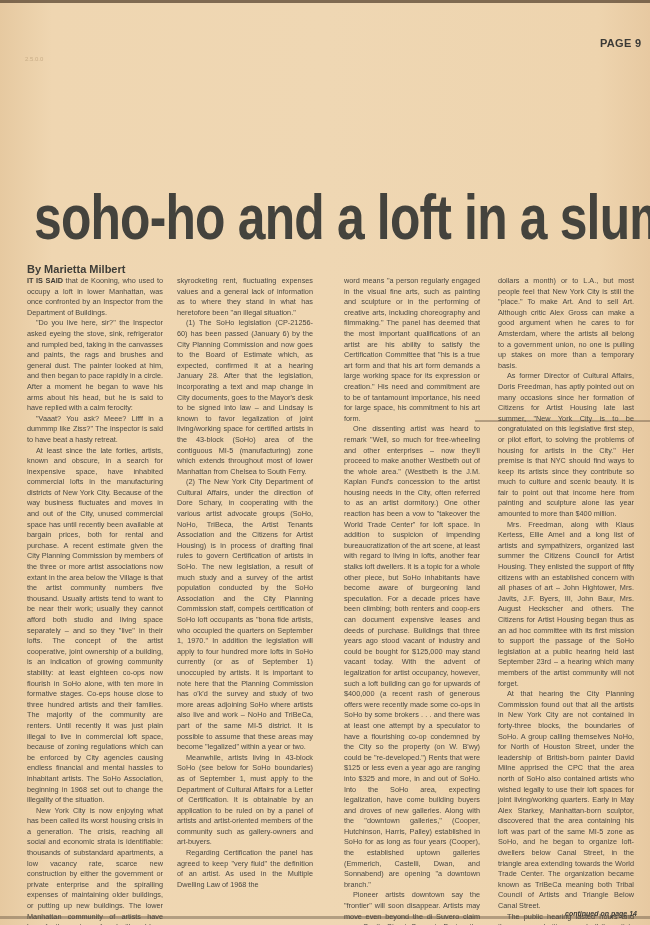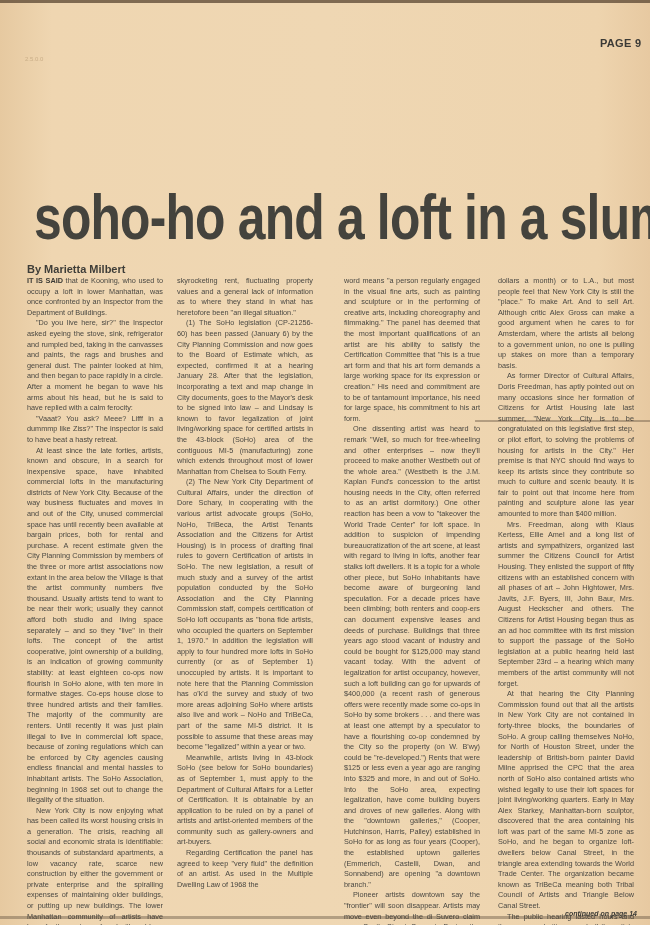--- a/index.html
+++ b/index.html
@@ -50,21 +50,21 @@
 
 <div class="col c1">
   <p class="first"><span class="lead">IT IS SAID</span><span> that de Kooning, who used to occupy a loft in lower Manhattan, was once confronted by an Inspector from the Department of Buildings.</span></p>
   <p>"Do you live here, sir?" the Inspector asked eyeing the stove, sink, refrigerator and rumpled bed, taking in the canvasses and paints, the rags and brushes and general dust. The painter looked at him, and then began to pace rapidly in a circle. After a moment he began to wave his arms about his head, but he is said to have replied with a calm ferocity:</p>
   <p>"Vaaat? You ask? Meee? Lifff in a dummmp like Ziss?" The inspector is said to have beat a hasty retreat.</p>
   <p>At least since the late forties, artists, known and obscure, in a search for inexpensive space, have inhabited commercial lofts in the manufacturing districts of New York City. Because of the way business fluctuates and moves in and out of the City, unused commercial space has until recently been available at bargain prices, both for rental and purchase. A recent estimate given the City Planning Commission by members of the three or more artist associations now extant in the area below the Village is that the artist community numbers five thousand. Usually artists tend to want to be near their work; usually they cannot afford both studio and living space separately – and so they "live" in their lofts. The concept of the artist cooperative, joint ownership of a building, is an indication of growing community stability: at least eighteen co-ops now flourish in SoHo alone, with ten more in formative stages. Co-eps house close to three hundred artists and their families. The majority of the community are renters. Until recently it was just plain illegal to live in commercial loft space, because of zoning regulations which can be enforced by City agencies causing endless financial and mental hassles to inhabitant artists. The SoHo Association, beginning in 1968 set out to change the illegality of the situation.</p>
   <p>New York City is now enjoying what has been called its worst housing crisis in a generation. The crisis, reaching all social and economic strata is identifiable: thousands of substandard apartments, a low vacancy rate, scarce new construction by either the government or private enterprise and the spiralling expenses of maintaining older buildings, or putting up new buildings. The lower Manhattan community of artists have been for the past year faced with sudden</p>
 </div>
 
 <div class="col c2">
-  <p class="first">skyrocketing rent, fluctuating property values and a general lack of information as to where they stand in what has heretofore been "an illegal situation."</p>
+  <p class="first">skyrocketing rent, fluctuating expenses values and a general lack of information as to where they stand in what has heretofore been "an illegal situation."</p>
   <p>(1) The SoHo legislation (CP-21256-60) has been passed (January 6) by the City Planning Commission and now goes to the Board of Estimate which, as expected, confirmed it at a hearing January 28. After that the legislation, incorporating a text and map change in City documents, goes to the Mayor's desk to be signed into law – and Lindsay is known to favor legalization of joint living/working space for certified artists in the 43-block (SoHo) area of the contiguous MI-5 (manufacturing) zone which extends throughout most of lower Manhattan from Chelsea to South Ferry.</p>
   <p>(2) The New York City Department of Cultural Affairs, under the direction of Dore Schary, in cooperating with the various artist advocate groups (SoHo, NoHo, TriBeca, the Artist Tenants Association and the Citizens for Artist Housing) is in process of drafting final rules to govern Certification of artists in SoHo. The new legislation, a result of much study and a survey of the artist population conducted by the SoHo Association and the City Planning Commission staff, compels certification of SoHo loft occupants as "bona fide artists, who occupied the quarters on September 1, 1970." In addition the legislation will apply to four hundred more lofts in SoHo currently (or as of September 1) unoccupied by artists. It is important to note here that the Planning Commission has o'k'd the survey and study of two more areas adjoining SoHo where artists also live and work – NoHo and TriBeCa, part of the same MI-5 district. It is possible to assume that these areas may become "legalized" within a year or two.</p>
   <p>Meanwhile, artists living in 43-block SoHo (see below for SoHo boundaries) as of September 1, must apply to the Department of Cultural Affairs for a Letter of Certification. It is obtainable by an application to be ruled on by a panel of artists and artist-oriented members of the community such as gallery-owners and art-buyers.</p>
   <p>Regarding Certification the panel has agreed to keep "very fluid" the definition of an artist. As used in the Multiple Dwelling Law of 1968 the</p>
 </div>
 
 <div class="col c3">
   <p class="first">word means "a person regularly engaged in the visual fine arts, such as painting and sculpture or in the performing of creative arts, including choreography and filmmaking." The panel has deemed that the most important qualifications of an artist are his ability to satisfy the Certification Committee that "his is a true art form and that his art form demands a large working space for its expression or creation." His need and commitment are to be of tantamount importance, his need for large space, his commitment to his art form.</p>
   <p>One dissenting artist was heard to remark "Well, so much for free-wheeling and other enterprises – now they'll proceed to make another Westbeth out of the whole area." (Westbeth is the J.M. Kaplan Fund's concession to the artist housing needs in the City, often referred to as an artist dormitory.) One other reaction has been a vow to "takeover the World Trade Center" for loft space. In addition to suspicion of impending bureaucratization of the art scene, at least with regard to living in lofts, another fear stalks loft dwellers. It is a topic for a whole other piece, but SoHo inhabitants have become aware of burgeoning land speculation. For a decade prices have been climbing; both renters and coop-ers can document expensive leases and deeds of purchase. Buildings that three years ago stood vacant of industry and could be bought for $125,000 may stand vacant today. With the advent of legalization for artist occupancy, however, such a loft building can go for upwards of $400,000 (a recent rash of generous offers were recently made some co-ops in SoHo by some brokers . . . and there was at least one attempt by a speculator to have a flourishing co-op condemned by the City so the property (on W. B'wy) could be "re-developed.") Rents that were $125 or less even a year ago are ranging into $325 and more, in and out of SoHo. Into the SoHo area, expecting legalization, have come building buyers and droves of new galleries. Along with the "downtown galleries," (Cooper, Hutchinson, Harris, Palley) established in SoHo for as long as four years (Cooper), the established uptown galleries (Emmerich, Castelli, Dwan, and Sonnabend) are opening "a downtown branch."</p>
   <p>Pioneer artists downtown say the "frontier" will soon disappear. Artists may move even beyond the di Suvero claim near South Street Seaport. During the summer I heard some talk about "moving to Hoboken" (where you can still rent a loft studio space for sixty</p>

